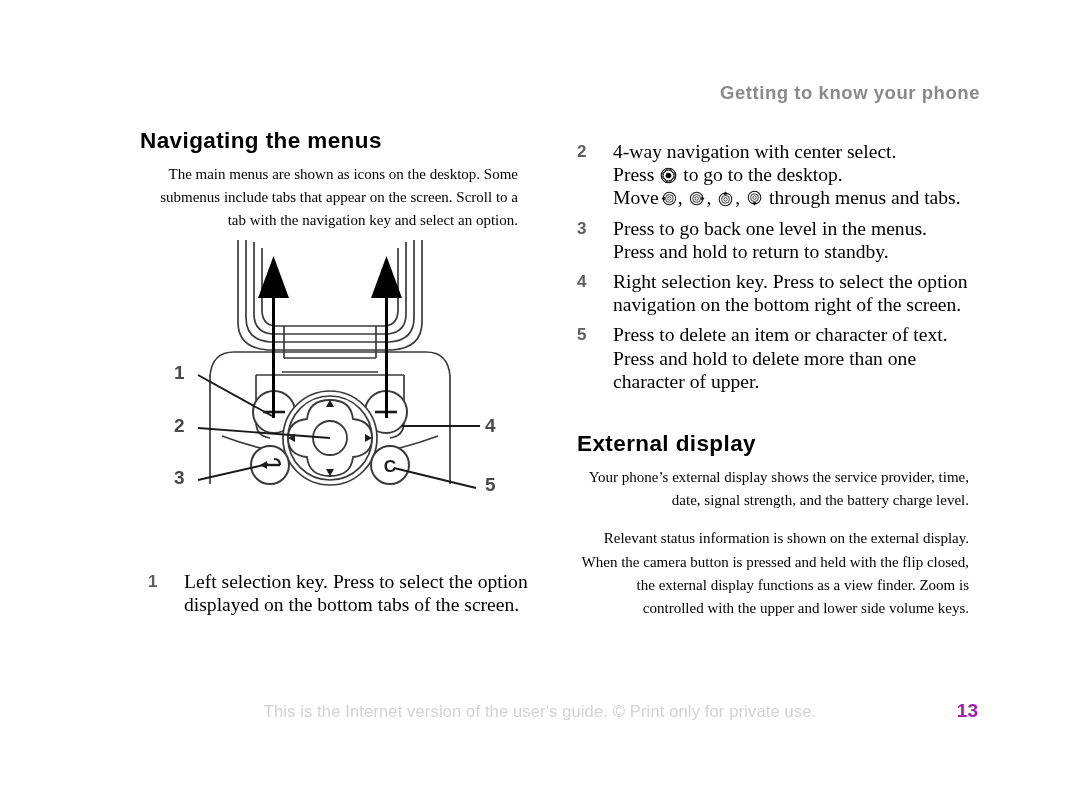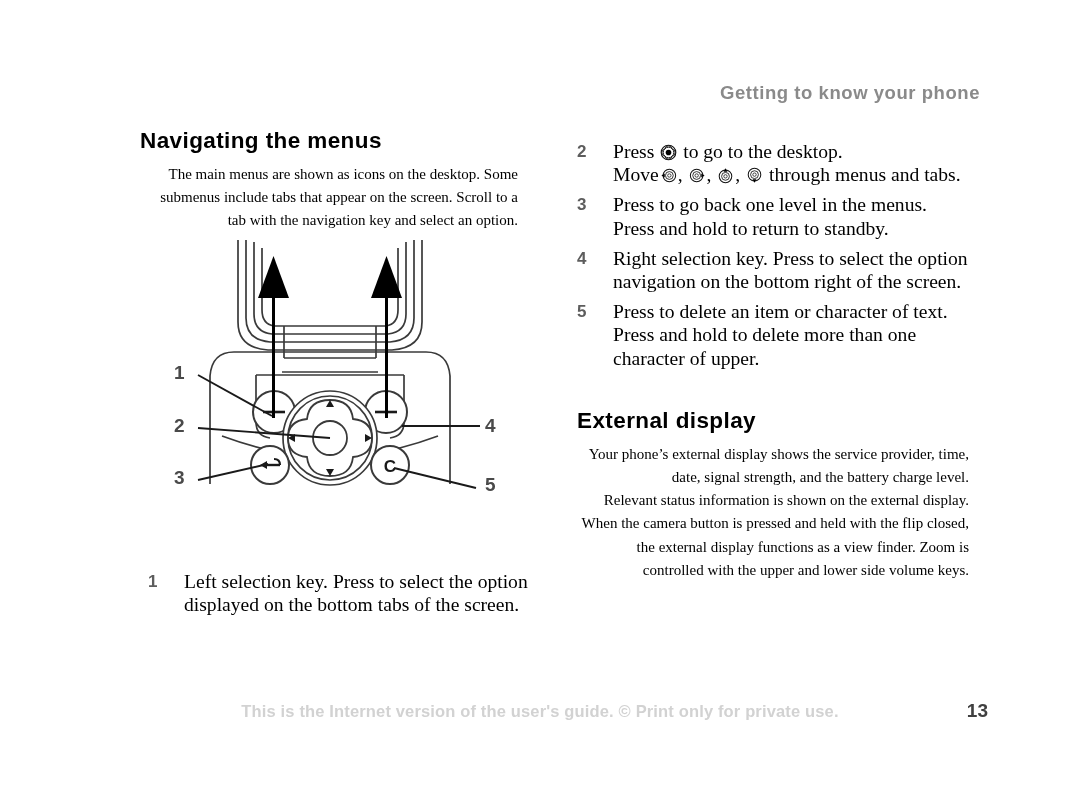--- a/index.html
+++ b/index.html
@@ -39,21 +39,21 @@
     margin:0 0 9px 0;
     color:#000;
   }
 
   p.body-text{
     margin:0;
     font-size:15px;
     line-height:23.2px;
     text-align:right;
   }
-  p.body-text + p.body-text{ }
+  p.body-text + p.body-text{ margin-top:15px; }
 
   
   .num-list{ }
   .num-item{
     position:relative;
     padding-left:36px;
     margin-bottom:7px;
     font-size:19.6px;
     line-height:23.2px;
   }
@@ -82,32 +82,32 @@
 
   
   .left-list{ position:absolute; left:148px; top:570px; width:390px; }
 
   
   .footer-note{
     position:absolute;
     left:0; right:0; top:702px;
     text-align:center;
     font-family:"Liberation Sans", sans-serif;
-    font-weight:bold;
+    font-weight:normal;
     font-size:16.5px;
     color:#d2d2d2;
     letter-spacing:.15px;
   }
   .page-number{
     position:absolute;
-    right:92px; top:700px;
+    right:102px; top:700px;
     font-family:"Liberation Sans", sans-serif;
     font-weight:bold;
     font-size:19px;
-    color:#404040;
+    color:#a21caf;
   }
 
   
   .diagram{
     position:absolute;
     left:150px; top:240px;
     width:360px; height:310px;
   }
   .diagram svg{ display:block; }
 </style>
@@ -232,20 +232,21 @@
       <span class="line">displayed on the bottom tabs of the screen.</span>
     </div>
   </div>
 
   <div class="col-right">
 
     <div class="num-list">
 
       <div class="num-item">
         <span class="num">2</span>
+        <span class="line">4-way navigation with center select.</span>
 
         <span class="line">
           <span>Press</span>
           <span class="keyglyph">
             <svg viewBox="0 0 20 20">
               <circle cx="10" cy="10" r="8.6" fill="#fff" stroke="#111" stroke-width="1.3"></circle>
               <circle cx="10" cy="10" r="6.2" fill="#fff" stroke="#111" stroke-width="1.1"></circle>
               <path d="M10 2.2 Q14 2.6 14.4 6 Q17.8 6.4 17.8 10 Q17.8 13.6 14.4 14 Q14 17.4 10 17.8 Q6 17.4 5.6 14 Q2.2 13.6 2.2 10 Q2.2 6.4 5.6 6 Q6 2.6 10 2.2 Z" fill="none" stroke="#111" stroke-width="1"></path>
               <circle cx="10" cy="10" r="3.3" fill="#000"></circle>
             </svg>

